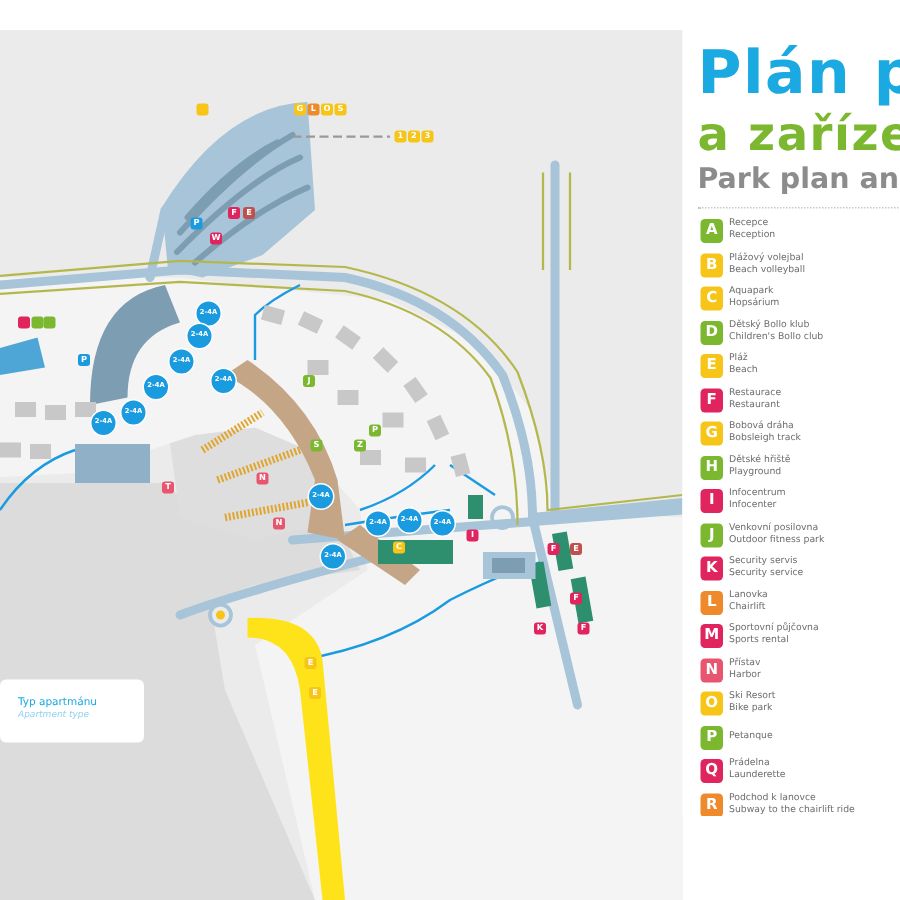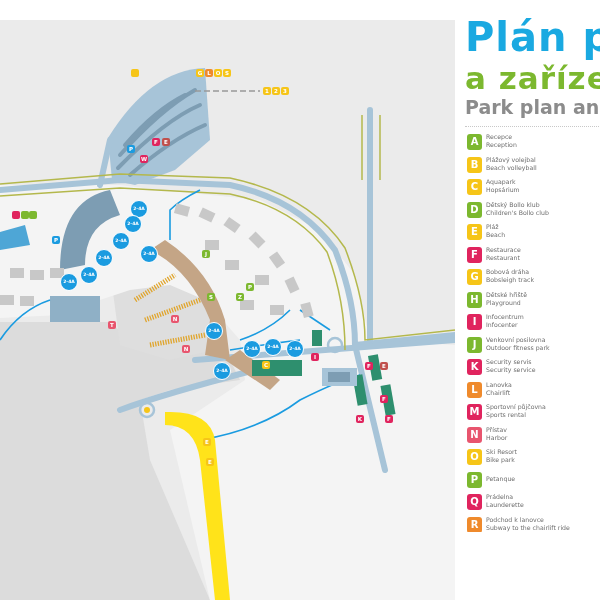--- a/index.html
+++ b/index.html
@@ -1,19 +1,19 @@
 <!DOCTYPE html>
 <html><head>
 <meta charset="utf-8">
 <style>
   html,body{margin:0;padding:0;}
   body{width:600px;height:600px;overflow:hidden;background:#ffffff;position:relative;font-family:"DejaVu Sans",sans-serif;}
   .map{position:absolute;left:0;top:20px;width:455px;height:580px;background:#ebebeb;overflow:hidden;}
   .map svg{position:absolute;left:0;top:0;}
-  .legend{position:absolute;left:455px;top:0;width:145px;height:532px;background:#fff;overflow:hidden;}
+  .legend{position:absolute;left:455px;top:12px;width:145px;height:532px;background:#fff;overflow:hidden;}
   .title1{position:absolute;left:10px;top:14px;font-size:40px;font-weight:bold;color:#1aa9e1;white-space:nowrap;letter-spacing:1px;font-family:"DejaVu Sans",sans-serif;}
   .title2{position:absolute;left:10px;top:60px;font-size:31px;font-weight:bold;color:#7cb82f;white-space:nowrap;letter-spacing:1px;}
   .title3{position:absolute;left:10px;top:96px;font-size:19px;font-weight:bold;color:#8c8c8c;white-space:nowrap;}
   .divider{position:absolute;left:10px;top:126px;width:140px;border-top:1px dotted #c8c8c8;}
   .items{position:absolute;left:12px;top:133px;}
   .item{position:absolute;left:0;height:20px;width:135px;}
   .badge{position:absolute;left:0;top:1px;width:15px;height:16px;border-radius:3px;color:#fff;font-size:10px;font-weight:bold;text-align:center;line-height:16px;}
   .lbl{position:absolute;left:19px;top:0;font-size:6.2px;line-height:8px;color:#6e6e6e;white-space:nowrap;}
   .infobox{position:absolute;background:#fff;border-radius:4px;width:96px;height:42px;}
   .ib-title{position:absolute;left:12px;top:11px;font-size:7px;white-space:nowrap;}
@@ -155,20 +155,24 @@
   <div class="circ" style="left:140px;top:225px;">2-4A</div>
   <div class="circ" style="left:95px;top:229px;">2-4A</div>
   <div class="circ" style="left:80px;top:246px;">2-4A</div>
   <div class="circ" style="left:60px;top:253px;">2-4A</div>
   <div class="circ" style="left:205px;top:302px;">2-4A</div>
   <div class="circ" style="left:213px;top:342px;">2-4A</div>
   <div class="circ" style="left:243px;top:320px;">2-4A</div>
   <div class="circ" style="left:264px;top:318px;">2-4A</div>
   <div class="circ" style="left:286px;top:320px;">2-4A</div>
 
+  <div class="infobox" style="left:0;top:433px;">
+    <div class="ib-title" style="color:#1aa9e1;">Typ apartmánu</div>
+    <div class="ib-sub" style="color:#8fd3f0;">Apartment type</div>
+  </div>
 </div>
 
 <div class="legend">
   <div class="title1">Plán p</div>
   <div class="title2">a zaříze</div>
   <div class="title3">Park plan and</div>
   <div class="divider"></div>
 
   <div class="items">
     <div class="item" style="top:0px">

